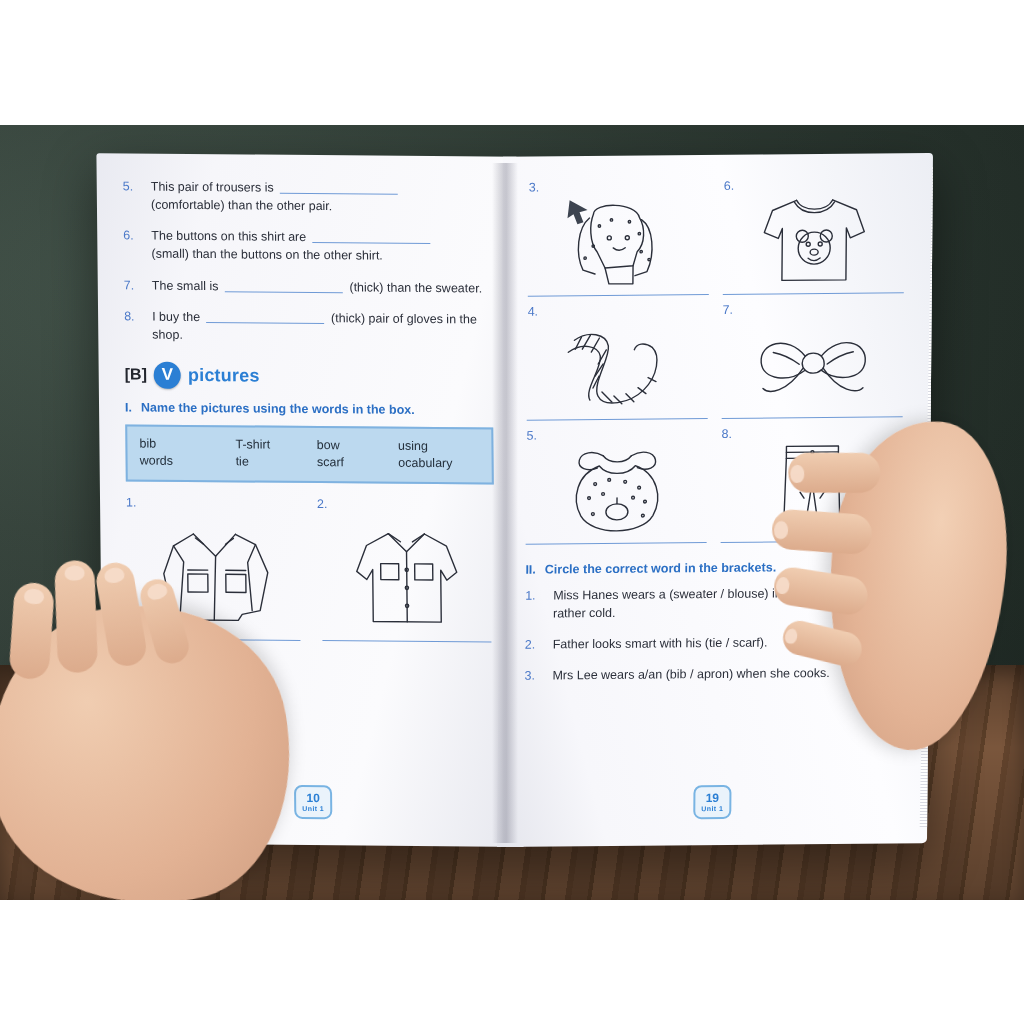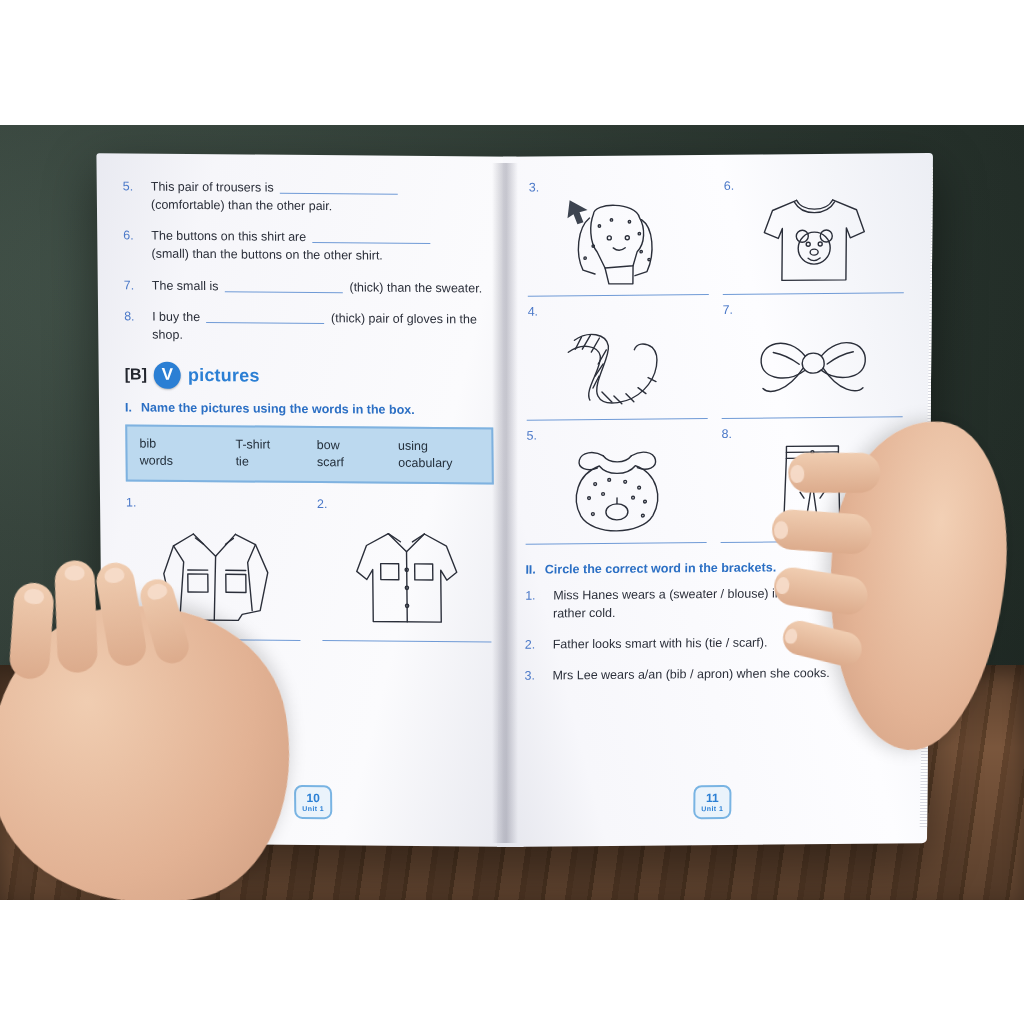--- a/index.html
+++ b/index.html
@@ -563,21 +563,21 @@
             <div class="qnum">2.</div>
             <div class="qtext">Father looks smart with his (tie / scarf).</div>
           </div>
           <div class="qrow">
             <div class="qnum">3.</div>
             <div class="qtext">Mrs Lee wears a/an (bib / apron) when she cooks.</div>
           </div>
 
         </div>
         <div class="pagenum">
-          <div class="pn">11</div>
+          <div class="pn">19</div>
           <div class="un">Unit 1</div>
         </div>
         <div class="page-stack"></div>
       </div>
 
       <div class="spine"></div>
     </div>
 
     <div class="hand hand-left">
       <div class="finger" style="left:40px; top:-36px; width:40px; height:96px; transform:rotate(12deg)">

